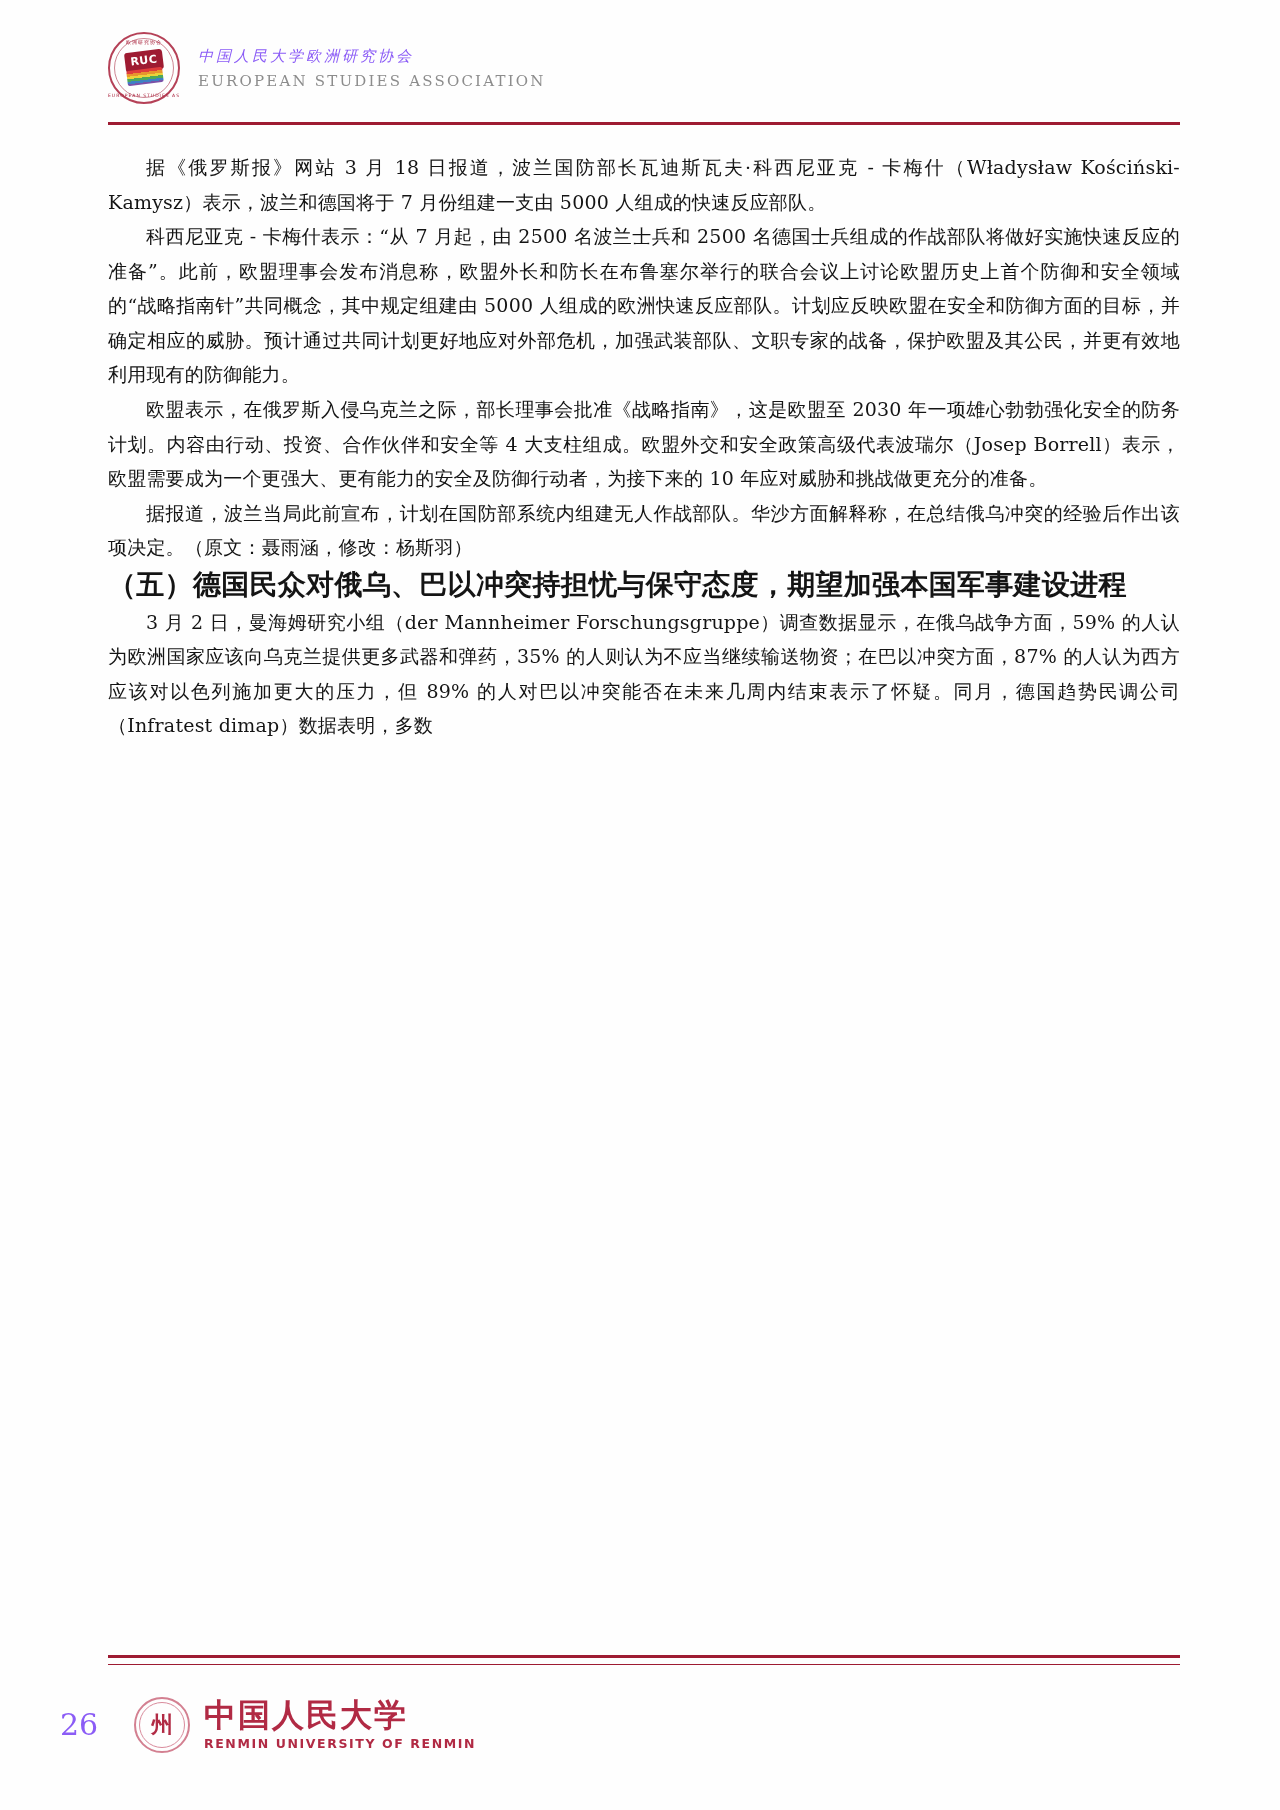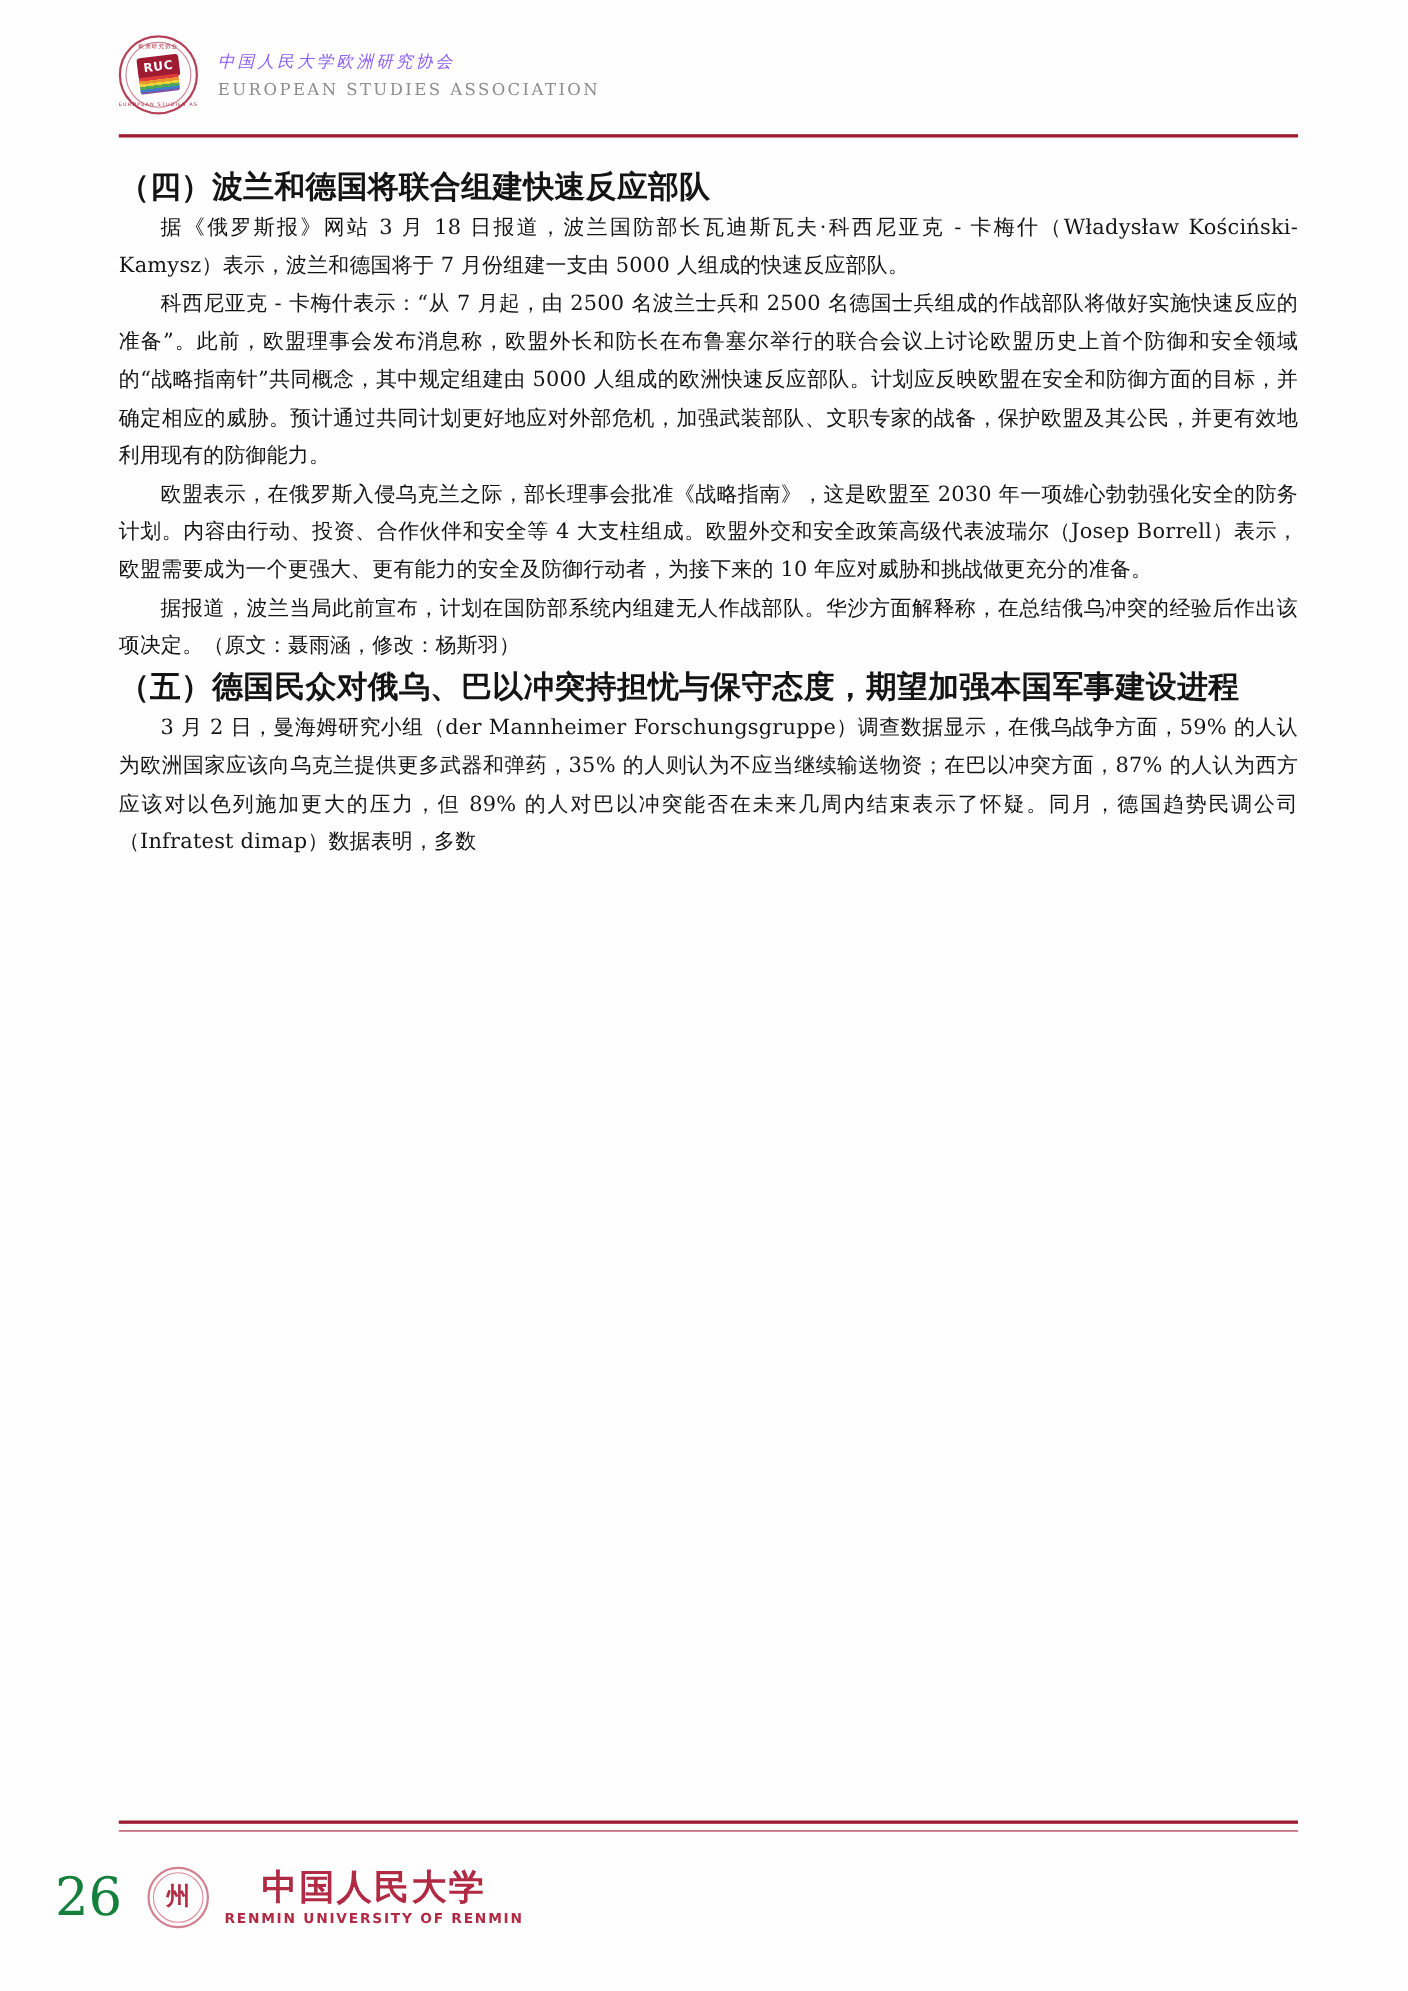--- a/index.html
+++ b/index.html
@@ -190,22 +190,22 @@
     left: 50px;
     bottom: 46px;
     right: 100px;
     height: 78px;
     display: flex;
     align-items: center;
     gap: 26px;
   }
   .page-number {
     font-family: "DejaVu Serif", "Liberation Serif", serif;
-    font-size: 48px;
-    color: #15803d;
+    font-size: 30px;
+    color: #8b5cf6;
     line-height: 1;
     width: 58px;
     text-align: center;
     flex: 0 0 auto;
   }
   .ruc-logo {
     display: flex;
     align-items: center;
     gap: 14px;
   }
@@ -242,21 +242,20 @@
     flex-direction: column;
     gap: 3px;
   }
   .ruc-cn {
     font-family: "DejaVu Serif", serif;
     font-size: 32px;
     font-weight: bold;
     color: #b12a44;
     letter-spacing: 2px;
     line-height: 1.05;
-    text-align: center;
   }
   .ruc-en {
     font-family: "DejaVu Sans", "Liberation Sans", sans-serif;
     font-size: 12.5px;
     font-weight: bold;
     color: #b12a44;
     letter-spacing: 1.6px;
   }
 </style>
 </head>
@@ -276,21 +275,20 @@
     <div class="org-names">
       <div class="org-cn">中国人民大学欧洲研究协会</div>
       <div class="org-en">EUROPEAN  STUDIES ASSOCIATION</div>
     </div>
   </div>
 
   <div class="rule-top"></div>
 
   <div class="content">
 
-    <h2 class="section-heading heading-1">（四）波兰和德国将联合组建快速反应部队</h2>
 
     <p class="body-par first-par">据《俄罗斯报》网站 3 月 18 日报道，波兰国防部长瓦迪斯瓦夫·科西尼亚克 - 卡梅什（Władysław Kościński-Kamysz）表示，波兰和德国将于 7 月份组建一支由 5000 人组成的快速反应部队。</p>
 
     <p class="body-par par-gap">科西尼亚克 - 卡梅什表示：“从 7 月起，由 2500 名波兰士兵和 2500 名德国士兵组成的作战部队将做好实施快速反应的准备”。此前，欧盟理事会发布消息称，欧盟外长和防长在布鲁塞尔举行的联合会议上讨论欧盟历史上首个防御和安全领域的“战略指南针”共同概念，其中规定组建由 5000 人组成的欧洲快速反应部队。计划应反映欧盟在安全和防御方面的目标，并确定相应的威胁。预计通过共同计划更好地应对外部危机，加强武装部队、文职专家的战备，保护欧盟及其公民，并更有效地利用现有的防御能力。</p>
 
     <p class="body-par par-gap">欧盟表示，在俄罗斯入侵乌克兰之际，部长理事会批准《战略指南》，这是欧盟至 2030 年一项雄心勃勃强化安全的防务计划。内容由行动、投资、合作伙伴和安全等 4 大支柱组成。欧盟外交和安全政策高级代表波瑞尔（Josep Borrell）表示，欧盟需要成为一个更强大、更有能力的安全及防御行动者，为接下来的 10 年应对威胁和挑战做更充分的准备。</p>
 
     <p class="body-par par-gap">据报道，波兰当局此前宣布，计划在国防部系统内组建无人作战部队。华沙方面解释称，在总结俄乌冲突的经验后作出该项决定。（原文：聂雨涵，修改：杨斯羽）</p>
 
     <h2 class="section-heading heading-2">（五）德国民众对俄乌、巴以冲突持担忧与保守态度，期望加强本国军事建设进程</h2>

